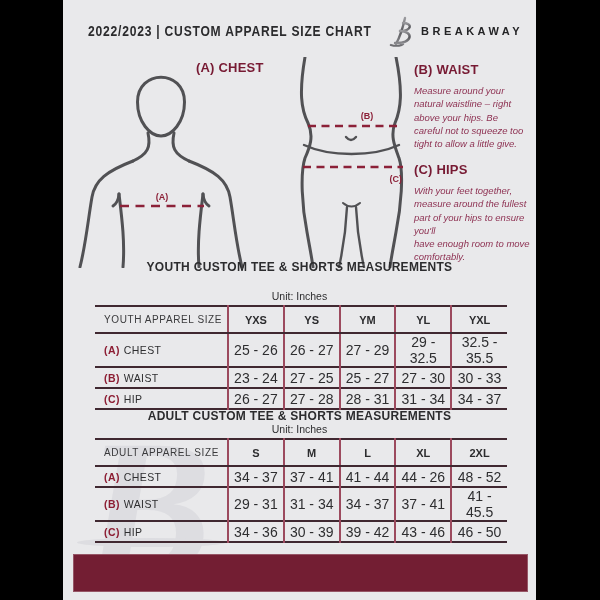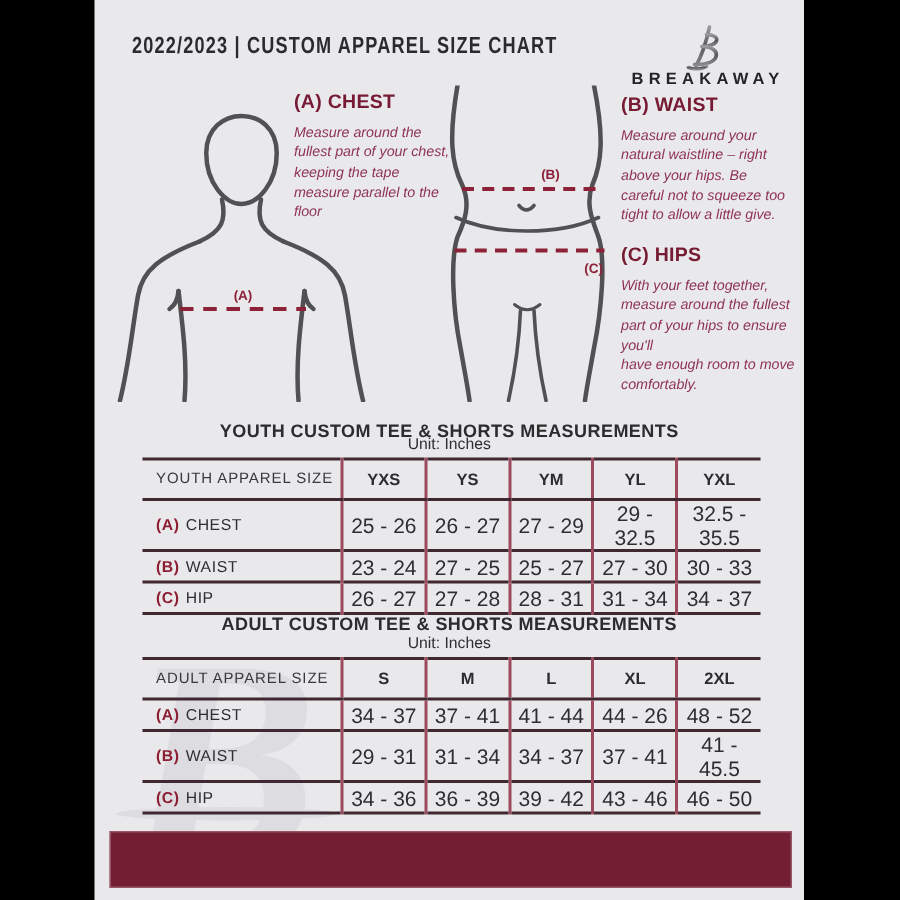--- a/index.html
+++ b/index.html
@@ -4,21 +4,21 @@
 <style>
   html,body{margin:0;padding:0;background:#000;}
   .stage{position:relative;width:600px;height:600px;background:#000;overflow:hidden;
          font-family:"Liberation Sans",sans-serif;}
   .page{position:absolute;left:63px;top:0;width:473px;height:600px;background:#e9e9eb;}
 
   
   .hdr-title{position:absolute;left:25px;top:22px;font-size:15.5px;font-weight:bold;
              color:#2b2b2d;letter-spacing:1px;white-space:nowrap;
              transform:scaleX(.78);transform-origin:left center;}
-  .logo-group{position:absolute;right:13px;top:15px;display:flex;align-items:center;flex-direction:column;}
+  .logo-group{position:absolute;right:13px;top:15px;display:flex;align-items:center;}
   .brand{font-size:11px;font-weight:bold;letter-spacing:3.5px;color:#242426;margin-left:7px;}
 
   
   .instr{position:absolute;z-index:2;}
   .instr h3{margin:0 0 7px 0;font-size:13px;font-weight:bold;color:#771a33;letter-spacing:.2px;}
   .instr p{margin:0;font-size:9.5px;line-height:1.4;font-style:italic;color:#8e3253;
            white-space:pre-line;}
 
   svg.fig{position:absolute;z-index:1;}
 
@@ -110,33 +110,32 @@
         <path d="M 71 150 C 72 172 75 192 79 210" stroke-width="2.4"></path>
       </g>
       <line x1="23" y1="69" x2="116" y2="69" stroke="#8c2138" stroke-width="2.6" stroke-dasharray="8 5.5"></line>
       <text x="82" y="62" text-anchor="middle" font-size="9" font-weight="bold" fill="#8c2138">(B)</text>
       <line x1="18" y1="110" x2="118" y2="110" stroke="#8c2138" stroke-width="2.6" stroke-dasharray="8 5.5"></line>
       <text x="117" y="125" text-anchor="end" font-size="9" font-weight="bold" fill="#8c2138">(C)</text>
     </svg>
 
     <div class="instr" style="left:133px;top:60px;width:106px">
       <h3>(A) CHEST</h3>
-      <p>Measure around the fullest part of your chest, keeping the tape measure parallel to the floor</p>
     </div>
     <div class="instr" style="left:351px;top:62px;width:114px">
       <h3>(B) WAIST</h3>
       <p>Measure around your natural waistline – right above your hips. Be careful not to squeeze too tight to allow a little give.</p>
     </div>
     <div class="instr" style="left:351px;top:162px;width:118px">
       <h3>(C) HIPS</h3>
       <p>With your feet together, measure around the fullest part of your hips to ensure you'll
 have enough room to move comfortably.</p>
     </div>
 
-    <div class="tbl-title" style="top:280px">YOUTH CUSTOM TEE &amp; SHORTS MEASUREMENTS</div>
+    <div class="tbl-title" style="top:260px">YOUTH CUSTOM TEE &amp; SHORTS MEASUREMENTS</div>
     <div class="tbl-unit" style="top:290px">Unit: Inches</div>
     <table class="size" style="top:305px">
       <colgroup>
           <col class="c0">
           <col>
           <col>
           <col>
           <col>
           <col>
         </colgroup>
@@ -212,21 +211,21 @@
           <td class="c0"><span class="pfx">(B)</span><span>WAIST</span></td>
           <td>29 - 31</td>
           <td>31 - 34</td>
           <td>34 - 37</td>
           <td>37 - 41</td>
           <td>41 - 45.5</td>
         </tr>
         <tr>
           <td class="c0"><span class="pfx">(C)</span><span>HIP</span></td>
           <td>34 - 36</td>
-          <td>36 - 39</td>
+          <td>30 - 39</td>
           <td>39 - 42</td>
           <td>43 - 46</td>
           <td>46 - 50</td>
         </tr>
       </tbody>
     </table>
 
     <div class="footer-bar"></div>
   </div>
 </div>

